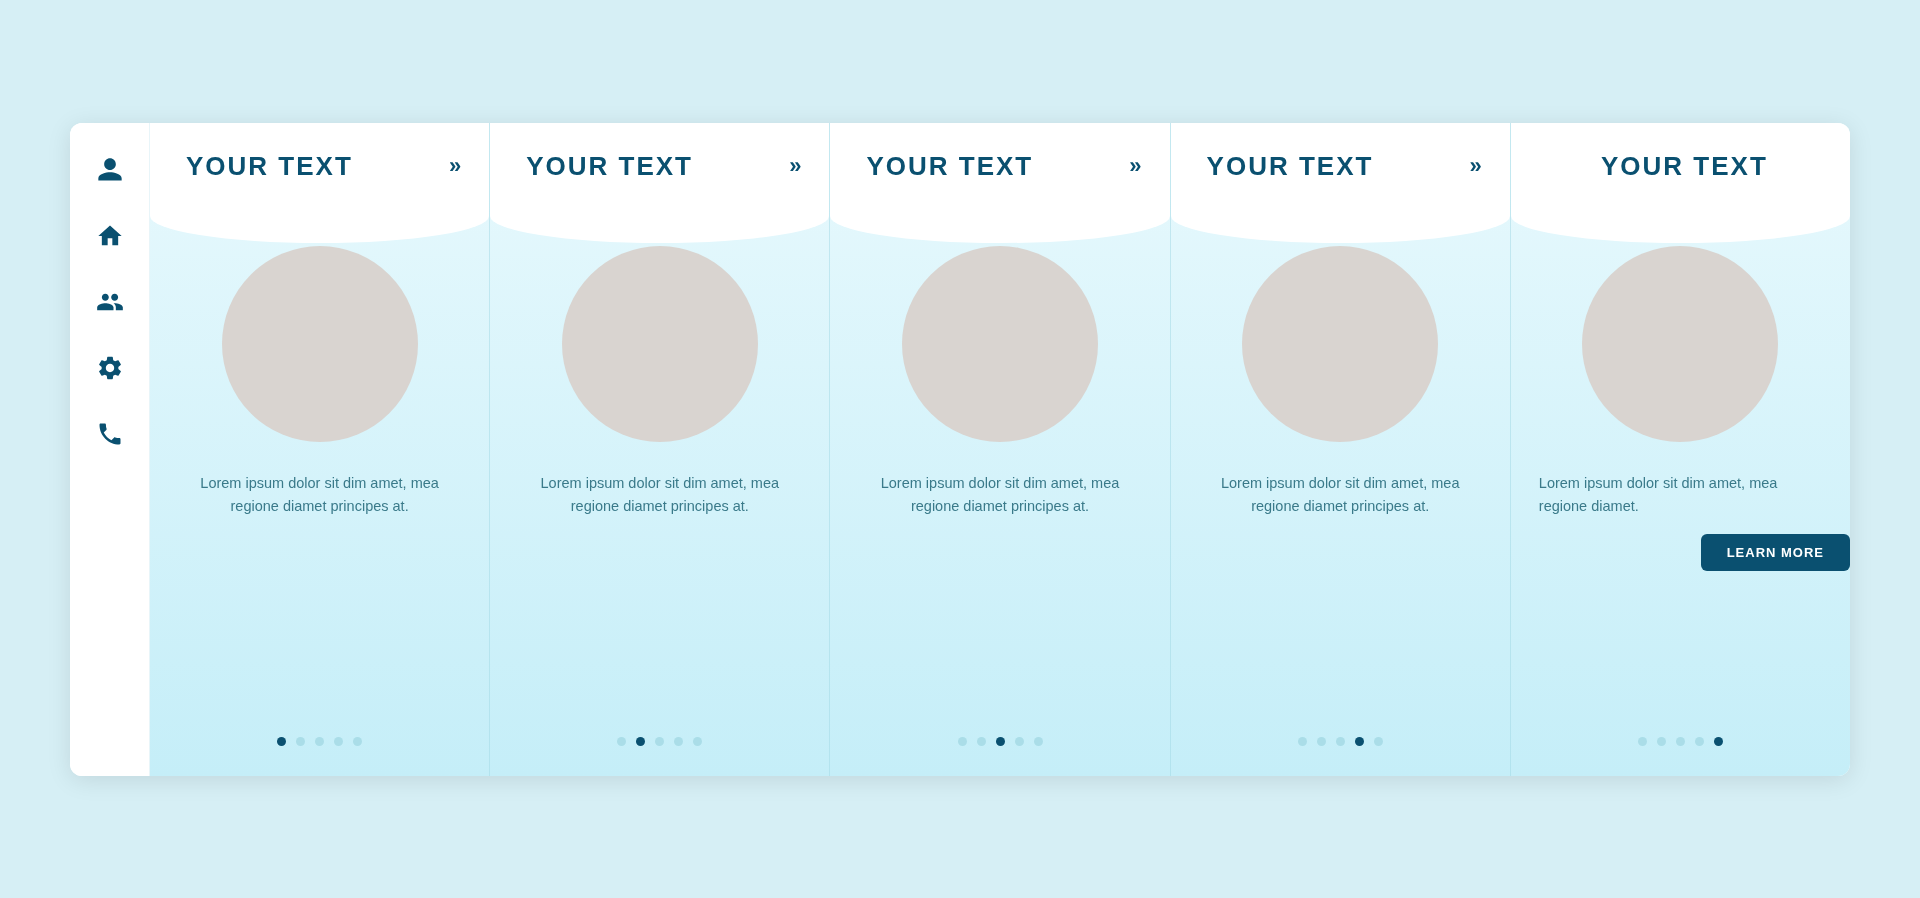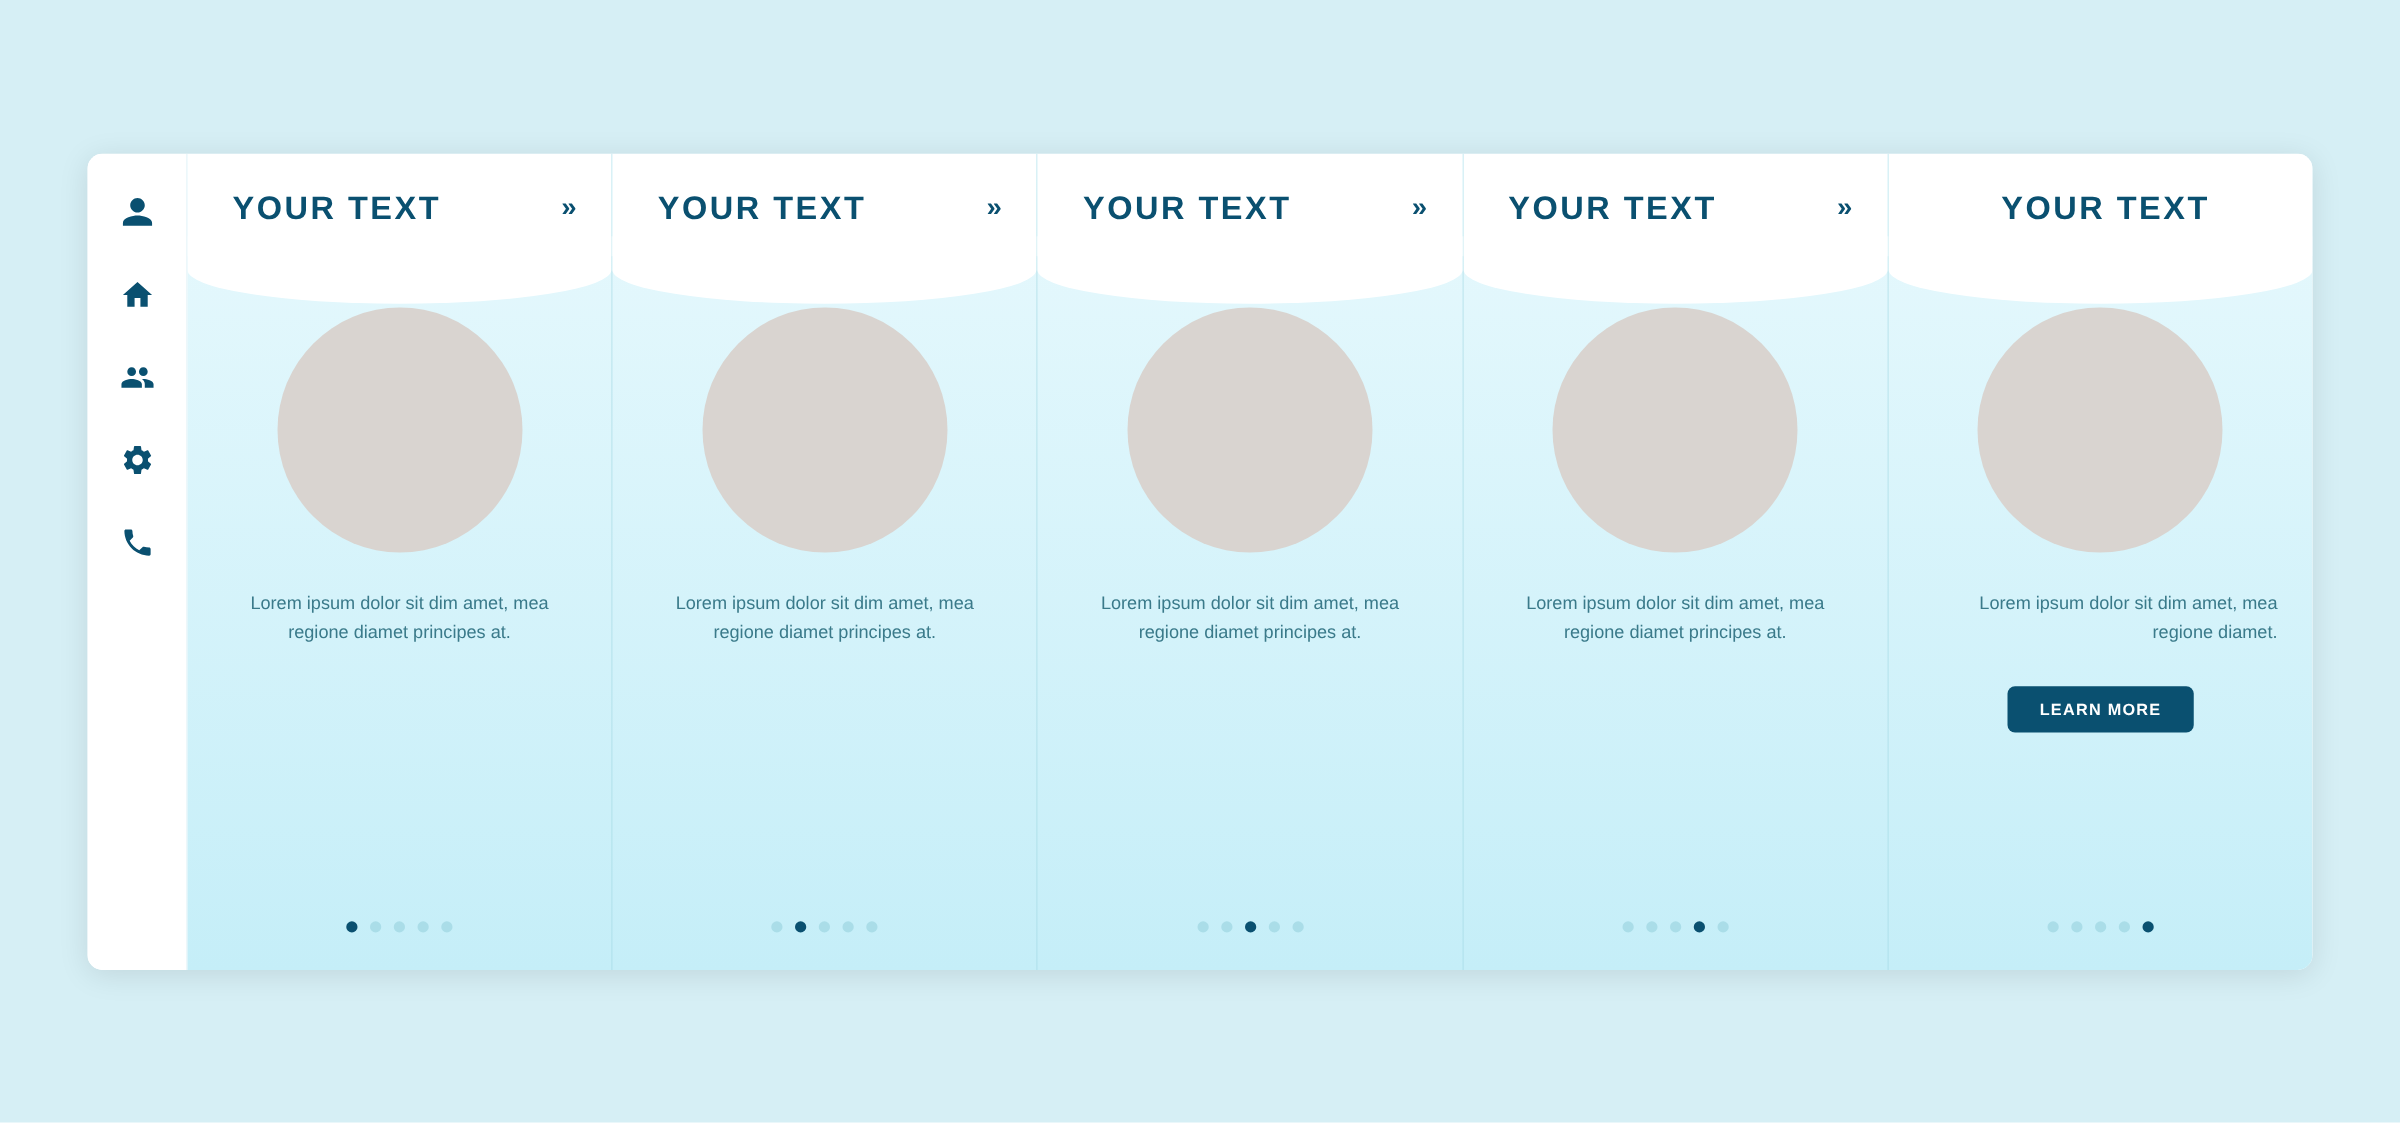--- a/index.html
+++ b/index.html
@@ -187,23 +187,23 @@
 
     <div style="width:1px; background:rgba(160,215,228,0.5); align-self:stretch;"></div>
 
     <div style="flex:1; display:flex; flex-direction:column; position:relative; padding: 0 0 30px 0;">
       <div style="position:absolute; top:0; left:0; right:0; height:82px; background:white; z-index:1;"></div>
       <div style="position:absolute; top:66px; left:0; right:0; height:54px; background:white; border-radius:0 0 50% 50%; z-index:1;"></div>
       <div style="display:flex; align-items:center; justify-content:center; padding: 28px 28px 0 36px; z-index:2; position:relative;">
         <span style="font-size:26px; font-weight:800; color:#0a5070; letter-spacing:2px; text-transform:uppercase;">YOUR TEXT</span>
       </div>
       <div style="margin: 64px auto 0; width:196px; height:196px; border-radius:50%; background:#d9d4d0;"></div>
-      <div style="margin: 30px 28px 0; font-size:14.5px; color:#3a7a8a; line-height:1.65; text-align:right;">Lorem ipsum dolor sit dim amet, mea regione diamet.</div>
-
-      <div style="display:flex; justify-content:center; margin-top:30px;">
+      <div style="margin: 30px 28px 0; font-size:14.5px; color:#3a7a8a; line-height:1.65; text-align:left;">Lorem ipsum dolor sit dim amet, mea regione diamet.</div>
+
+      <div style="display:flex; justify-content:flex-end; margin-top:15px;">
         <button style="background:#0a5070; color:white; border:none; border-radius:6px; padding:11px 26px; font-size:13px; font-weight:700; letter-spacing:1px; cursor:pointer; text-transform:uppercase;">LEARN MORE</button>
       </div>
 
       <div style="display:flex; align-items:center; justify-content:center; gap:10px; margin-top:auto; padding-top:16px;">
         <div style="width:9px;height:9px;border-radius:50%;background:#aadde8;"></div>
         <div style="width:9px;height:9px;border-radius:50%;background:#aadde8;"></div>
         <div style="width:9px;height:9px;border-radius:50%;background:#aadde8;"></div>
         <div style="width:9px;height:9px;border-radius:50%;background:#aadde8;"></div>
         <div style="width:9px;height:9px;border-radius:50%;background:#0a5070;"></div>
       </div>

